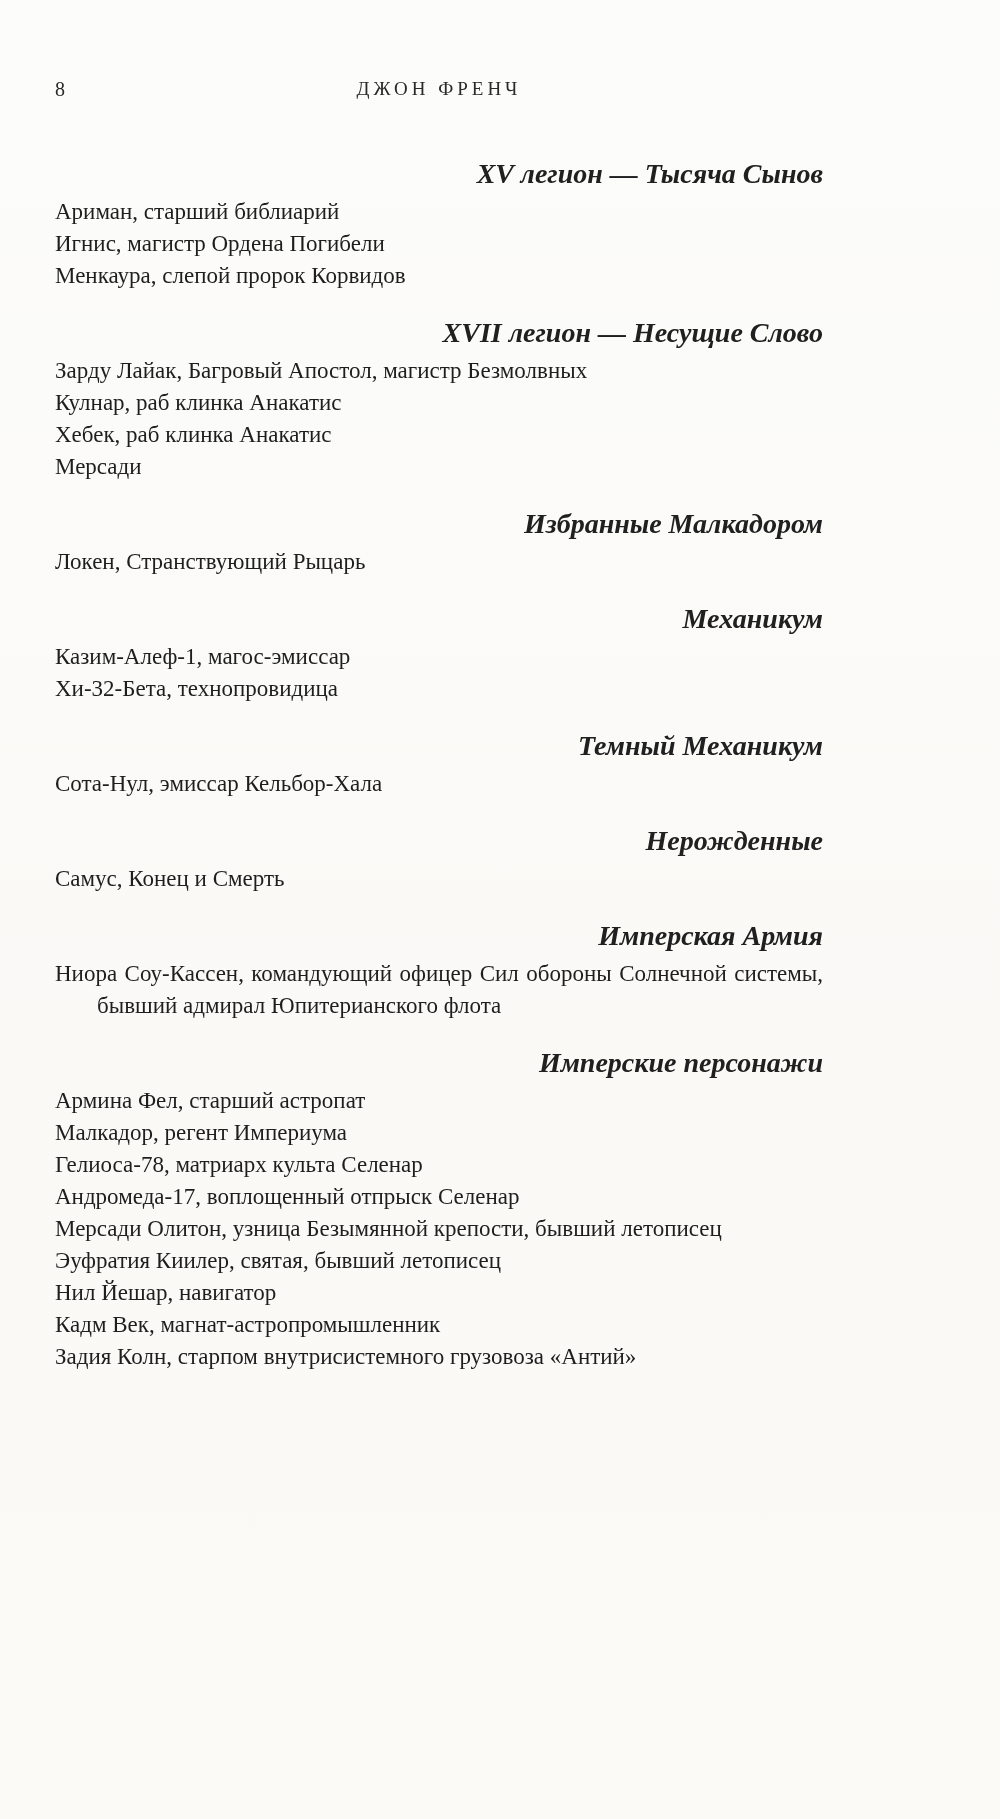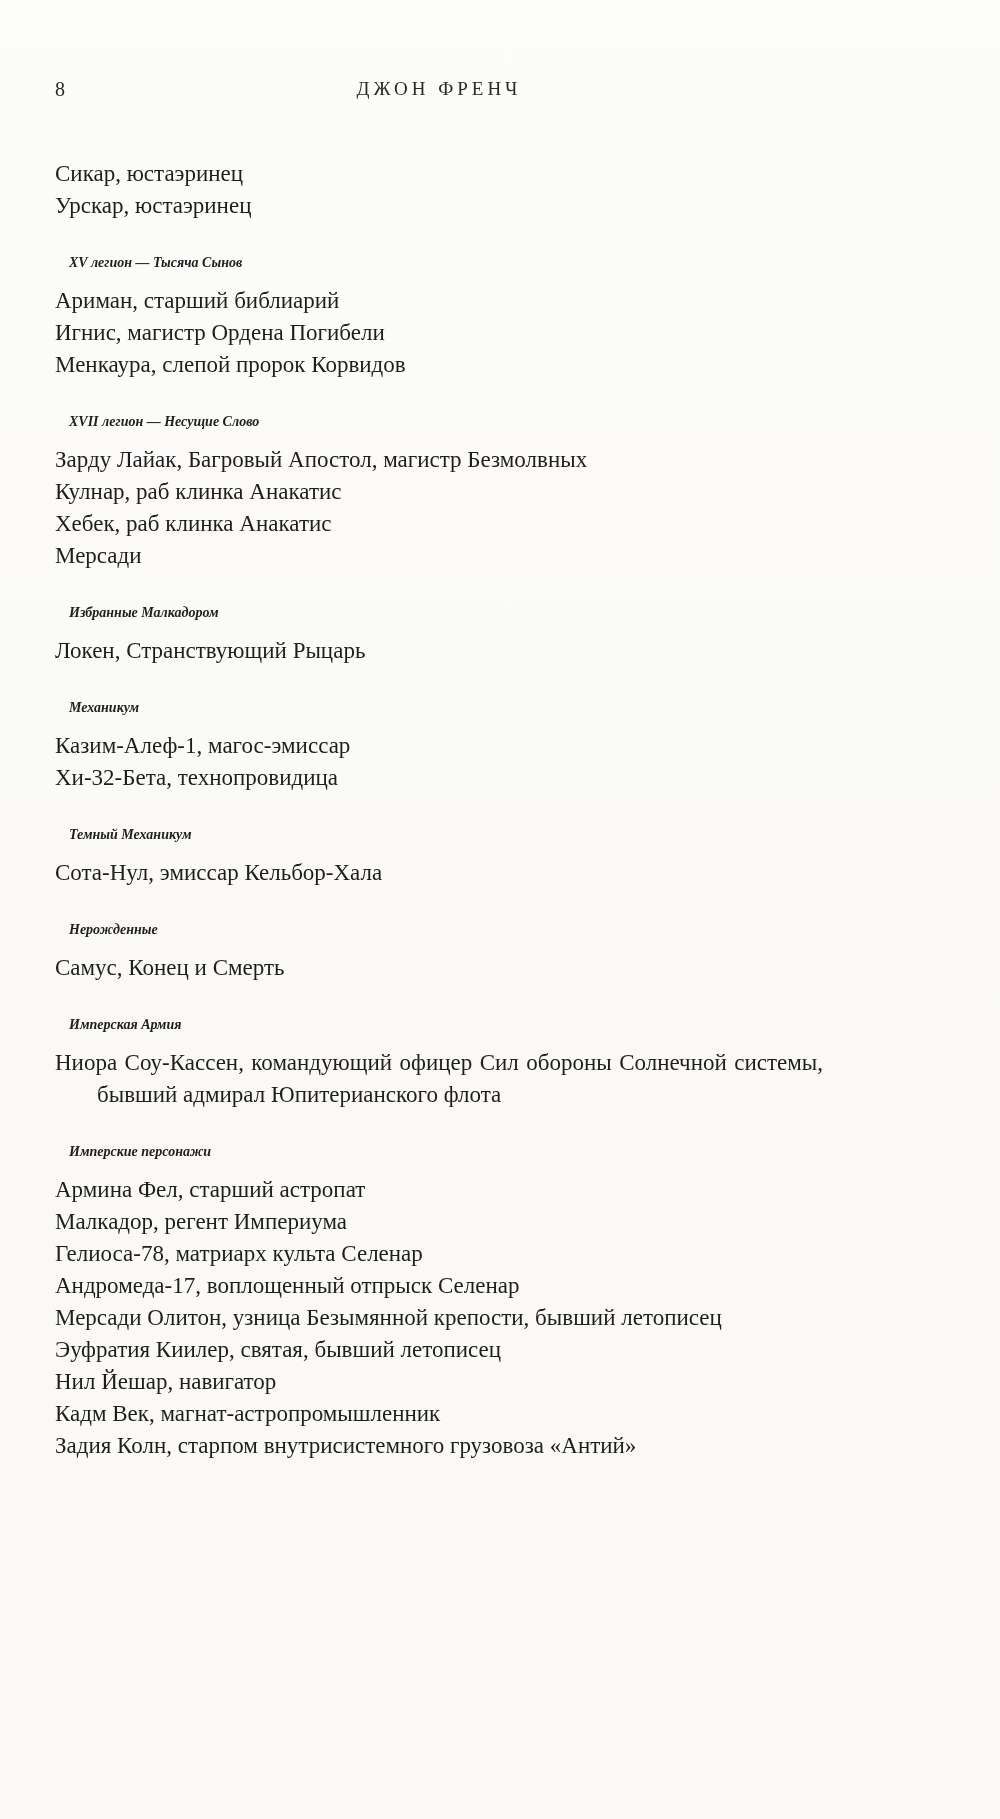--- a/index.html
+++ b/index.html
@@ -50,26 +50,27 @@
   .cast-list {
     margin-top: 48px;
   }
   .cast-section {
     margin-top: 25px;
   }
   .cast-section.no-heading {
     margin-top: 0;
   }
   .cast-heading {
-    margin: 0 0 6px 14px;
-    font-size: 14px;
+    margin: 0 0 6px 8px;
+    font-size: 28px;
     line-height: 32px;
     font-style: italic;
     font-weight: 600;
     color: #202020;
+    text-align: right;
   }
   .cast-entry {
     margin: 0;
     font-size: 23px;
     line-height: 32px;
     color: #1e1e1e;
   }
   .cast-entry.hanging {
     text-align: justify;
     padding-left: 42px;
@@ -82,24 +83,20 @@
 <div class="page">
   <div class="content-col">
 
     <header class="running-header">
       <span class="page-number">8</span>
       <span class="header-title">ДЖОН ФРЕНЧ</span>
     </header>
 
     <main class="cast-list">
 
-    <section class="cast-section no-heading">
-          <p class="cast-entry">Сикар, юстаэринец</p>
-          <p class="cast-entry">Урскар, юстаэринец</p>
-        </section>
         <section class="cast-section">
           <h2 class="cast-heading">XV легион — Тысяча Сынов</h2>
           <p class="cast-entry">Ариман, старший библиарий</p>
           <p class="cast-entry">Игнис, магистр Ордена Погибели</p>
           <p class="cast-entry">Менкаура, слепой пророк Корвидов</p>
         </section>
         <section class="cast-section">
           <h2 class="cast-heading">XVII легион — Несущие Слово</h2>
           <p class="cast-entry">Зарду Лайак, Багровый Апостол, магистр Безмолвных</p>
           <p class="cast-entry">Кулнар, раб клинка Анакатис</p>

